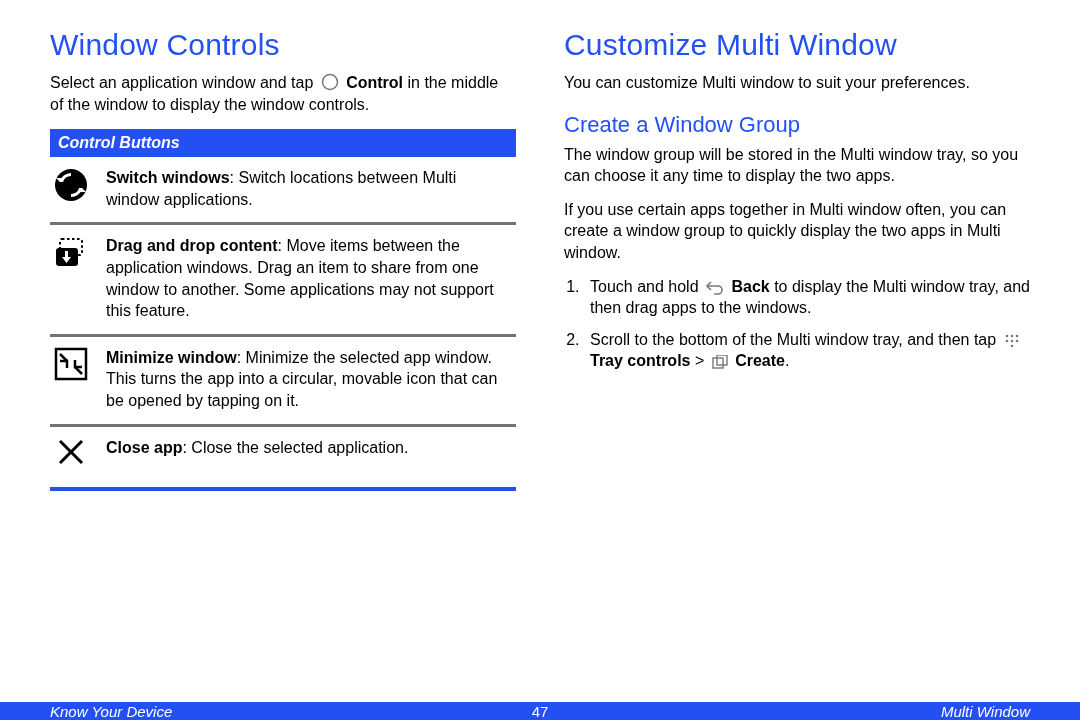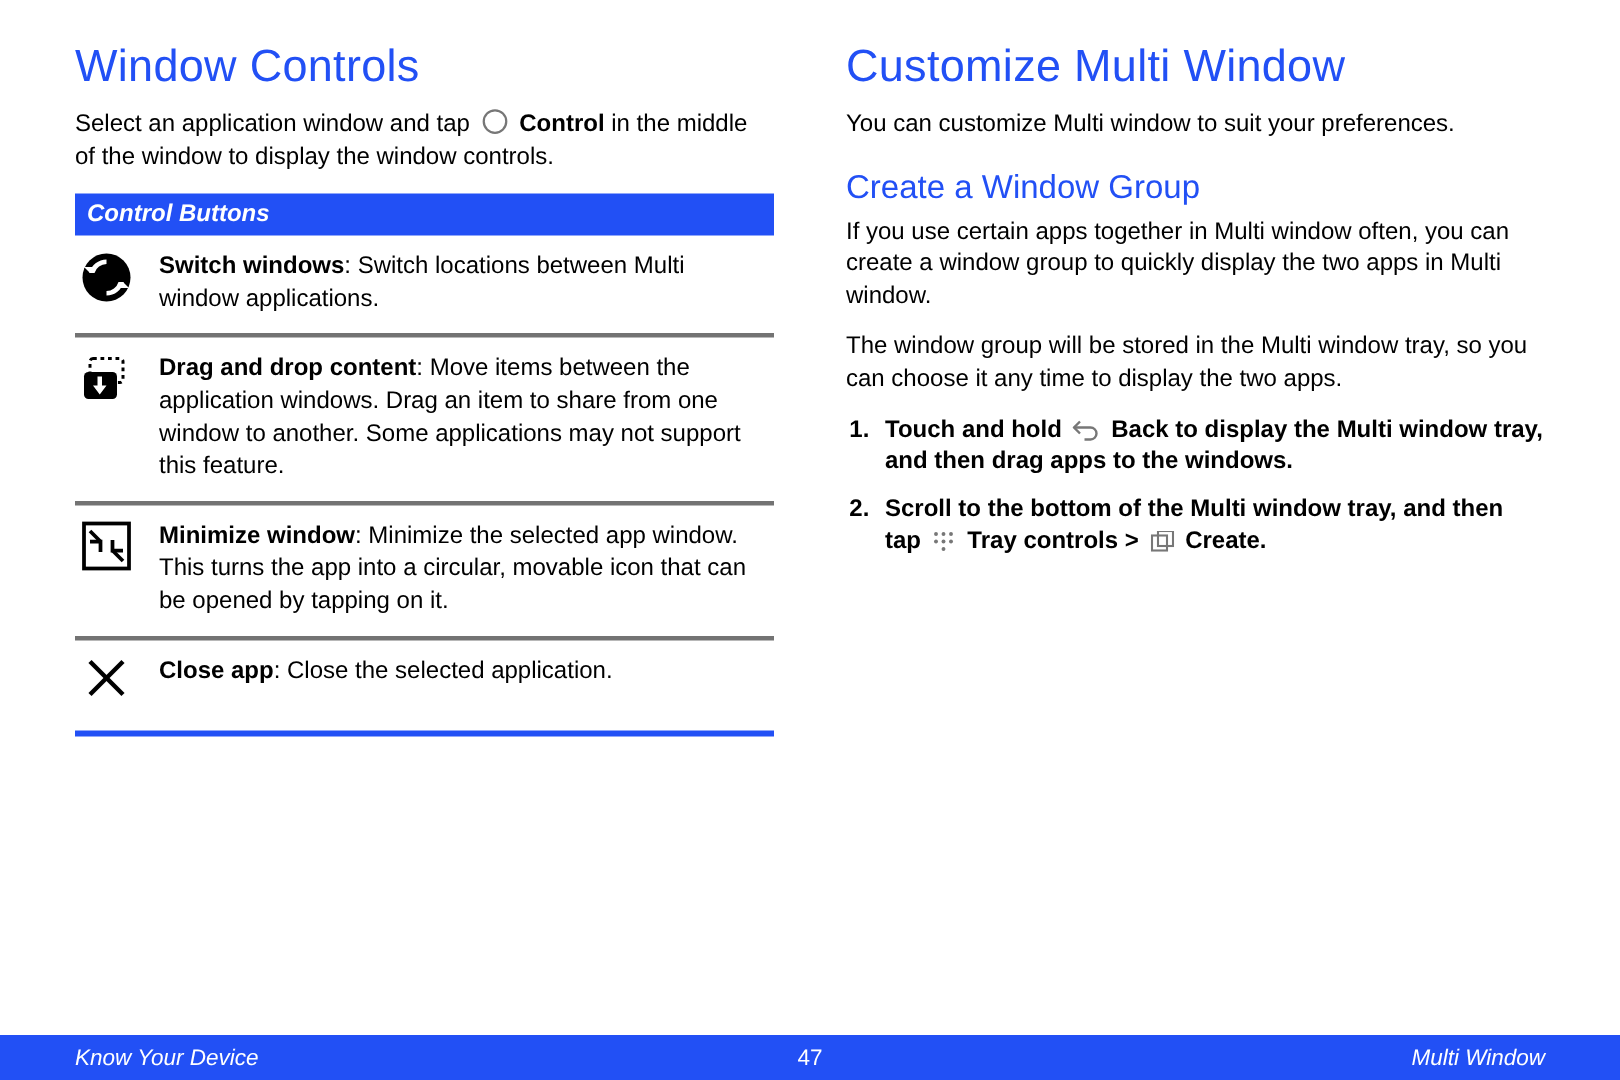--- a/index.html
+++ b/index.html
@@ -11,23 +11,23 @@
   h2 { color: #2250f5; font-size: 22px; font-weight: 400; margin: 18px 0 6px 0; }
   p { font-size: 16px; line-height: 1.35; margin-bottom: 12px; }
   .section-head { background: #2250f5; color: #fff; font-weight: 700; font-size: 16px; padding: 5px 8px; margin-top: 14px; font-style: italic; }
   .cb-rows { border-top: 0; }
   .cb-row { display: flex; align-items: flex-start; gap: 16px; padding: 10px 2px 12px 2px; border-bottom: 3px solid #737373; }
   .cb-row:last-child { border-bottom: 4px solid #2250f5; }
   .cb-icon { width: 38px; height: 38px; flex: 0 0 38px; display: flex; align-items: flex-start; justify-content: center; }
   .cb-text { font-size: 16px; line-height: 1.35; }
   .cb-text b { font-weight: 700; }
   ol { margin-left: 20px; }
-  ol li { font-size: 16px; line-height: 1.35; margin: 10px 0 4px 0; padding-left: 6px; font-weight: bold; }
+  ol li { font-size: 16px; line-height: 1.35; margin: 10px 0 4px 0; padding-left: 6px; }
   .inline-icon { display: inline-block; vertical-align: -3px; margin: 0 3px; }
-  .footer { position: absolute; left: 0; right: 0; bottom: 0; height: 30px; background: #2250f5; color: #fff; display: flex; align-items: center; font-size: 15px; padding: 0 50px; }
+  .footer { position: absolute; left: 0; right: 0; bottom: 0; height: 18px; background: #2250f5; color: #fff; display: flex; align-items: center; font-size: 15px; padding: 0 50px; }
   .footer .left { font-style: italic; }
   .footer .center { position: absolute; left: 50%; transform: translateX(-50%); }
   .footer .right { margin-left: auto; font-style: italic; }
   svg { display: block; }
 </style>
 </head>
 <body>
 
 <div class="page">
   <div class="columns">
@@ -106,22 +106,22 @@
         </div>
 
       </div>
     </div>
 
     <div class="col">
       <h1>Customize Multi Window</h1>
       <p>You can customize Multi window to suit your preferences.</p>
 
       <h2>Create a Window Group</h2>
+      <p>The window group will be stored in the Multi window tray, so you can choose it any time to display the two apps.</p>
       <p>If you use certain apps together in Multi window often, you can create a window group to quickly display the two apps in Multi window.</p>
-      <p>The window group will be stored in the Multi window tray, so you can choose it any time to display the two apps.</p>
 
       <ol>
         <li>
           <span>Touch and hold </span>
           <span class="inline-icon">
             <svg width="18" height="14" viewBox="0 0 18 14">
               <path d="M5 1 L1 5 L5 9" fill="none" stroke="#777" stroke-width="1.6"></path>
               <path d="M1 5 L12 5 A4 4 0 0 1 12 13 L8 13" fill="none" stroke="#777" stroke-width="1.6"></path>
             </svg>
           </span>

